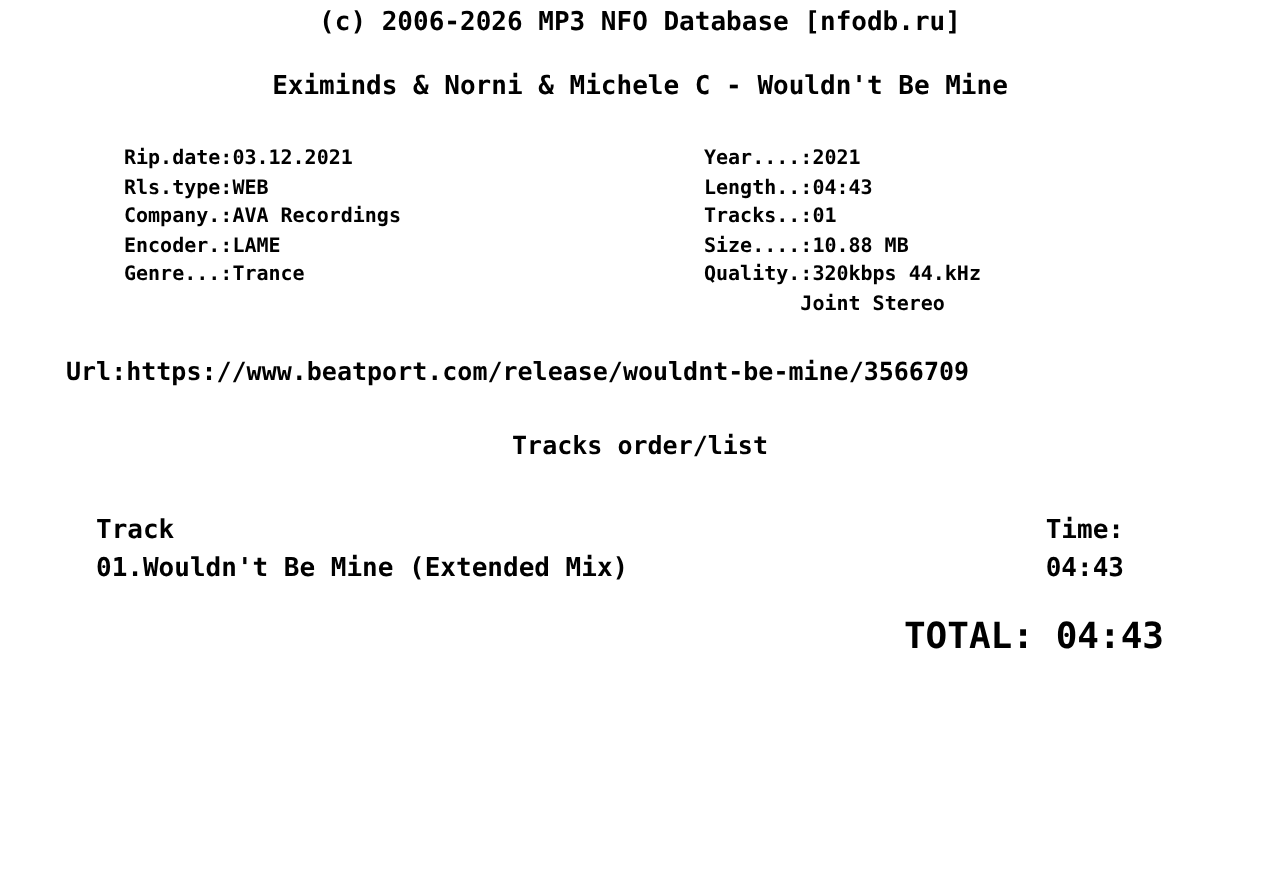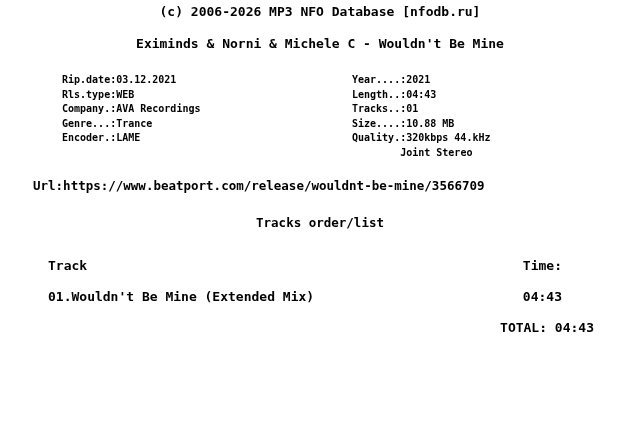--- a/index.html
+++ b/index.html
@@ -76,46 +76,46 @@
     padding-right: 78px;
   }
   .tl-row {
     display: flex;
     justify-content: space-between;
     font-weight: bold;
     font-size: 13px;
     line-height: 15px;
     white-space: pre;
   }
-  .tl-row.track-item { margin-top: 16px; }
+  .tl-row.track-item { margin-top: 4px; }
   .tl-total {
     margin-top: 16px;
     text-align: right;
     font-weight: bold;
-    font-size: 13px;
-    padding-right: 46px;
+    font-size: 18px;
+    padding-right: 58px;
     white-space: pre;
   }
 </style>
 </head>
 <body>
 
 <div class="page">
 
   <div class="header" style="color: #000000;">(c) 2006-2026 MP3 NFO Database [nfodb.ru]</div>
 
   <div class="title">Eximinds &amp; Norni &amp; Michele C - Wouldn't Be Mine</div>
 
   <div class="info">
     <div class="col-left">
       <div class="row"><span class="lbl">Rip.date:</span><span class="val">03.12.2021</span></div>
       <div class="row"><span class="lbl">Rls.type:</span><span class="val">WEB</span></div>
       <div class="row"><span class="lbl">Company.:</span><span class="val">AVA Recordings</span></div>
+      <div class="row"><span class="lbl">Encoder.:</span><span class="val">LAME</span></div>
       <div class="row"><span class="lbl">Genre...:</span><span class="val">Trance</span></div>
-      <div class="row"><span class="lbl">Encoder.:</span><span class="val">LAME</span></div>
     </div>
     <div class="col-right">
       <div class="row"><span class="lbl">Year....:</span><span class="val">2021</span></div>
       <div class="row"><span class="lbl">Length..:</span><span class="val">04:43</span></div>
       <div class="row"><span class="lbl">Tracks..:</span><span class="val">01</span></div>
       <div class="row"><span class="lbl">Size....:</span><span class="val">10.88 MB</span></div>
       <div class="row"><span class="lbl">Quality.:</span><span class="val">320kbps 44.kHz</span></div>
       <div class="row"><span class="lbl">        </span><span class="val">Joint Stereo</span></div>
     </div>
   </div>

